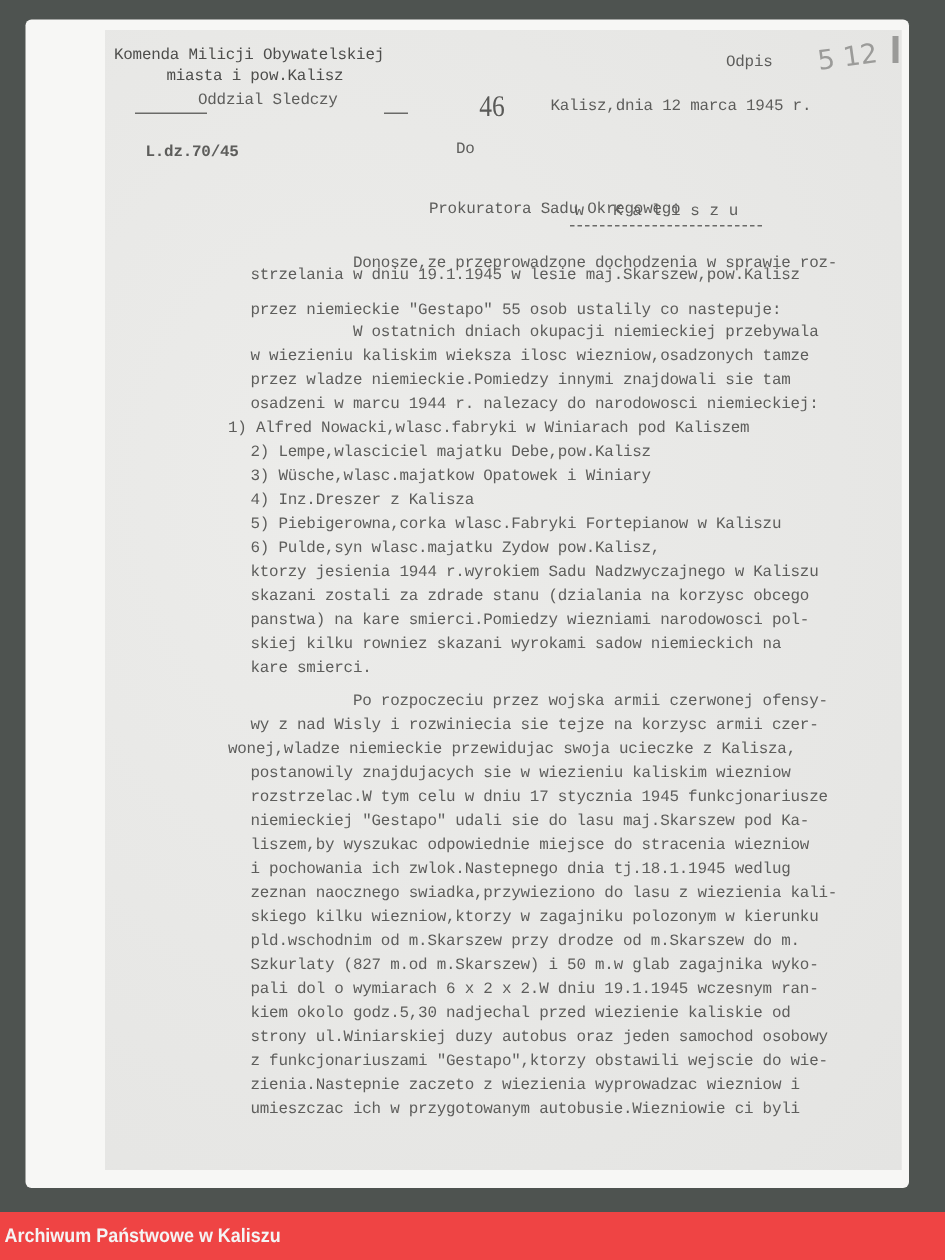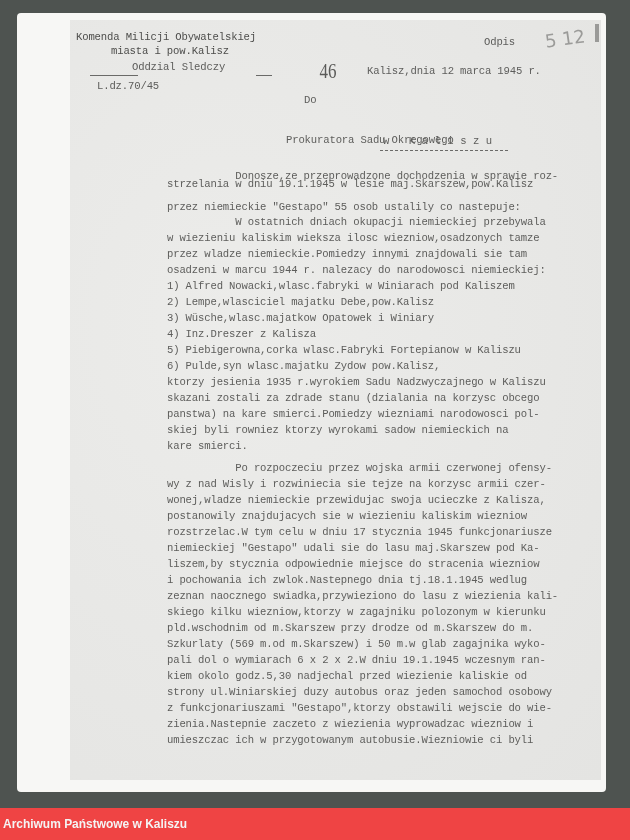--- a/index.html
+++ b/index.html
@@ -53,64 +53,64 @@
 <div class="mount"></div>
 <div class="page">
   <div class="edge-mark"></div>
 </div>
 
 <div class="tw bold" style="left:76px; top:31px;">Komenda Milicji Obywatelskiej</div>
 <div class="tw bold" style="left:111px; top:45px;">miasta i pow.Kalisz</div>
 <div class="tw" style="left:132px; top:61px;">Oddzial Sledczy</div>
 <div class="rule" style="left:90px; top:75px; width:48px;"></div>
 <div class="rule" style="left:256px; top:75px; width:16px;"></div>
-<div class="tw" style="left:97px; top:80px;">L.dz.70/45</div>
+<div class="tw" style="left:97px; top:96px;font-weight:bold;">L.dz.70/45</div>
 
 <div class="big-num">46</div>
 
 <div class="tw" style="left:455px; top:36px;margin-left:29px;">Odpis</div>
 <div class="tw" style="left:367px; top:65px;">Kalisz,dnia 12 marca 1945 r.</div>
 <div class="pencil" style="left:545px; top:28px; transform:rotate(-8deg);">5 12</div>
 
 <div class="tw" style="left:272px; top:94px;padding-left:32px;">Do</div>
 <div class="tw" style="left:286px; top:114px;margin-top:20px;">Prokuratora Sadu Okregowego</div>
 <div class="tw spaced" style="left:383px; top:135px;">w Kaliszu</div>
 <div class="underline-dash" style="left:380px; top:150px; width:128px;"></div>
 
 <div>
   <div class="tw" style="left:167px; top:170px;">           Donosze,ze przeprowadzone dochodzenia w sprawie roz-</div>
   <div class="tw" style="left:167px; top:178px;">strzelania w dniu 19.1.1945 w lesie maj.Skarszew,pow.Kalisz</div>
   <div class="tw" style="left:167px; top:201px;">przez niemieckie "Gestapo" 55 osob ustalily co nastepuje:</div>
   <div class="tw" style="left:167px; top:216px;">           W ostatnich dniach okupacji niemieckiej przebywala</div>
   <div class="tw" style="left:167px; top:232px;">w wiezieniu kaliskim wieksza ilosc wiezniow,osadzonych tamze</div>
   <div class="tw" style="left:167px; top:248px;">przez wladze niemieckie.Pomiedzy innymi znajdowali sie tam</div>
   <div class="tw" style="left:167px; top:264px;">osadzeni w marcu 1944 r. nalezacy do narodowosci niemieckiej:</div>
-  <div class="tw" style="left:167px; top:280px;text-align:right;">1) Alfred Nowacki,wlasc.fabryki w Winiarach pod Kaliszem</div>
+  <div class="tw" style="left:152px; top:280px;text-align:right;">1) Alfred Nowacki,wlasc.fabryki w Winiarach pod Kaliszem</div>
   <div class="tw" style="left:167px; top:296px;">2) Lempe,wlasciciel majatku Debe,pow.Kalisz</div>
   <div class="tw" style="left:167px; top:312px;">3) Wüsche,wlasc.majatkow Opatowek i Winiary</div>
   <div class="tw" style="left:167px; top:328px;">4) Inz.Dreszer z Kalisza</div>
   <div class="tw" style="left:167px; top:344px;">5) Piebigerowna,corka wlasc.Fabryki Fortepianow w Kaliszu</div>
   <div class="tw" style="left:167px; top:360px;">6) Pulde,syn wlasc.majatku Zydow pow.Kalisz,</div>
-  <div class="tw" style="left:167px; top:376px;">ktorzy jesienia 1935 r.wyrokiem Sadu Nadzwyczajnego w Kaliszu</div>
+  <div class="tw" style="left:167px; top:376px;">ktorzy jesienia 1944 r.wyrokiem Sadu Nadzwyczajnego w Kaliszu</div>
   <div class="tw" style="left:167px; top:392px;">skazani zostali za zdrade stanu (dzialania na korzysc obcego</div>
   <div class="tw" style="left:167px; top:408px;">panstwa) na kare smierci.Pomiedzy wiezniami narodowosci pol-</div>
-  <div class="tw" style="left:167px; top:424px;">skiej byli rowniez ktorzy wyrokami sadow niemieckich na</div>
+  <div class="tw" style="left:167px; top:424px;">skiej kilku rowniez skazani wyrokami sadow niemieckich na</div>
   <div class="tw" style="left:167px; top:440px;">kare smierci.</div>
   <div class="tw" style="left:167px; top:462px;">           Po rozpoczeciu przez wojska armii czerwonej ofensy-</div>
   <div class="tw" style="left:167px; top:478px;">wy z nad Wisly i rozwiniecia sie tejze na korzysc armii czer-</div>
-  <div class="tw" style="left:167px; top:494px;">wonej,wladze niemieckie przewidujac swoja ucieczke z Kalisza,</div>
+  <div class="tw" style="left:152px; top:494px;">wonej,wladze niemieckie przewidujac swoja ucieczke z Kalisza,</div>
   <div class="tw" style="left:167px; top:510px;">postanowily znajdujacych sie w wiezieniu kaliskim wiezniow</div>
   <div class="tw" style="left:167px; top:526px;">rozstrzelac.W tym celu w dniu 17 stycznia 1945 funkcjonariusze</div>
   <div class="tw" style="left:167px; top:542px;">niemieckiej "Gestapo" udali sie do lasu maj.Skarszew pod Ka-</div>
-  <div class="tw" style="left:167px; top:558px;">liszem,by stycznia odpowiednie miejsce do stracenia wiezniow</div>
+  <div class="tw" style="left:167px; top:558px;">liszem,by wyszukac odpowiednie miejsce do stracenia wiezniow</div>
   <div class="tw" style="left:167px; top:574px;">i pochowania ich zwlok.Nastepnego dnia tj.18.1.1945 wedlug</div>
   <div class="tw" style="left:167px; top:590px;">zeznan naocznego swiadka,przywieziono do lasu z wiezienia kali-</div>
   <div class="tw" style="left:167px; top:606px;">skiego kilku wiezniow,ktorzy w zagajniku polozonym w kierunku</div>
   <div class="tw" style="left:167px; top:622px;">pld.wschodnim od m.Skarszew przy drodze od m.Skarszew do m.</div>
-  <div class="tw" style="left:167px; top:638px;">Szkurlaty (569 m.od m.Skarszew) i 50 m.w glab zagajnika wyko-</div>
+  <div class="tw" style="left:167px; top:638px;">Szkurlaty (827 m.od m.Skarszew) i 50 m.w glab zagajnika wyko-</div>
   <div class="tw" style="left:167px; top:654px;">pali dol o wymiarach 6 x 2 x 2.W dniu 19.1.1945 wczesnym ran-</div>
   <div class="tw" style="left:167px; top:670px;">kiem okolo godz.5,30 nadjechal przed wiezienie kaliskie od</div>
   <div class="tw" style="left:167px; top:686px;">strony ul.Winiarskiej duzy autobus oraz jeden samochod osobowy</div>
   <div class="tw" style="left:167px; top:702px;">z funkcjonariuszami "Gestapo",ktorzy obstawili wejscie do wie-</div>
   <div class="tw" style="left:167px; top:718px;">zienia.Nastepnie zaczeto z wiezienia wyprowadzac wiezniow i</div>
   <div class="tw" style="left:167px; top:734px;">umieszczac ich w przygotowanym autobusie.Wiezniowie ci byli</div>
 </div>
 
 <div class="footer">
   <div class="footer-text">Archiwum Państwowe w Kaliszu</div>

